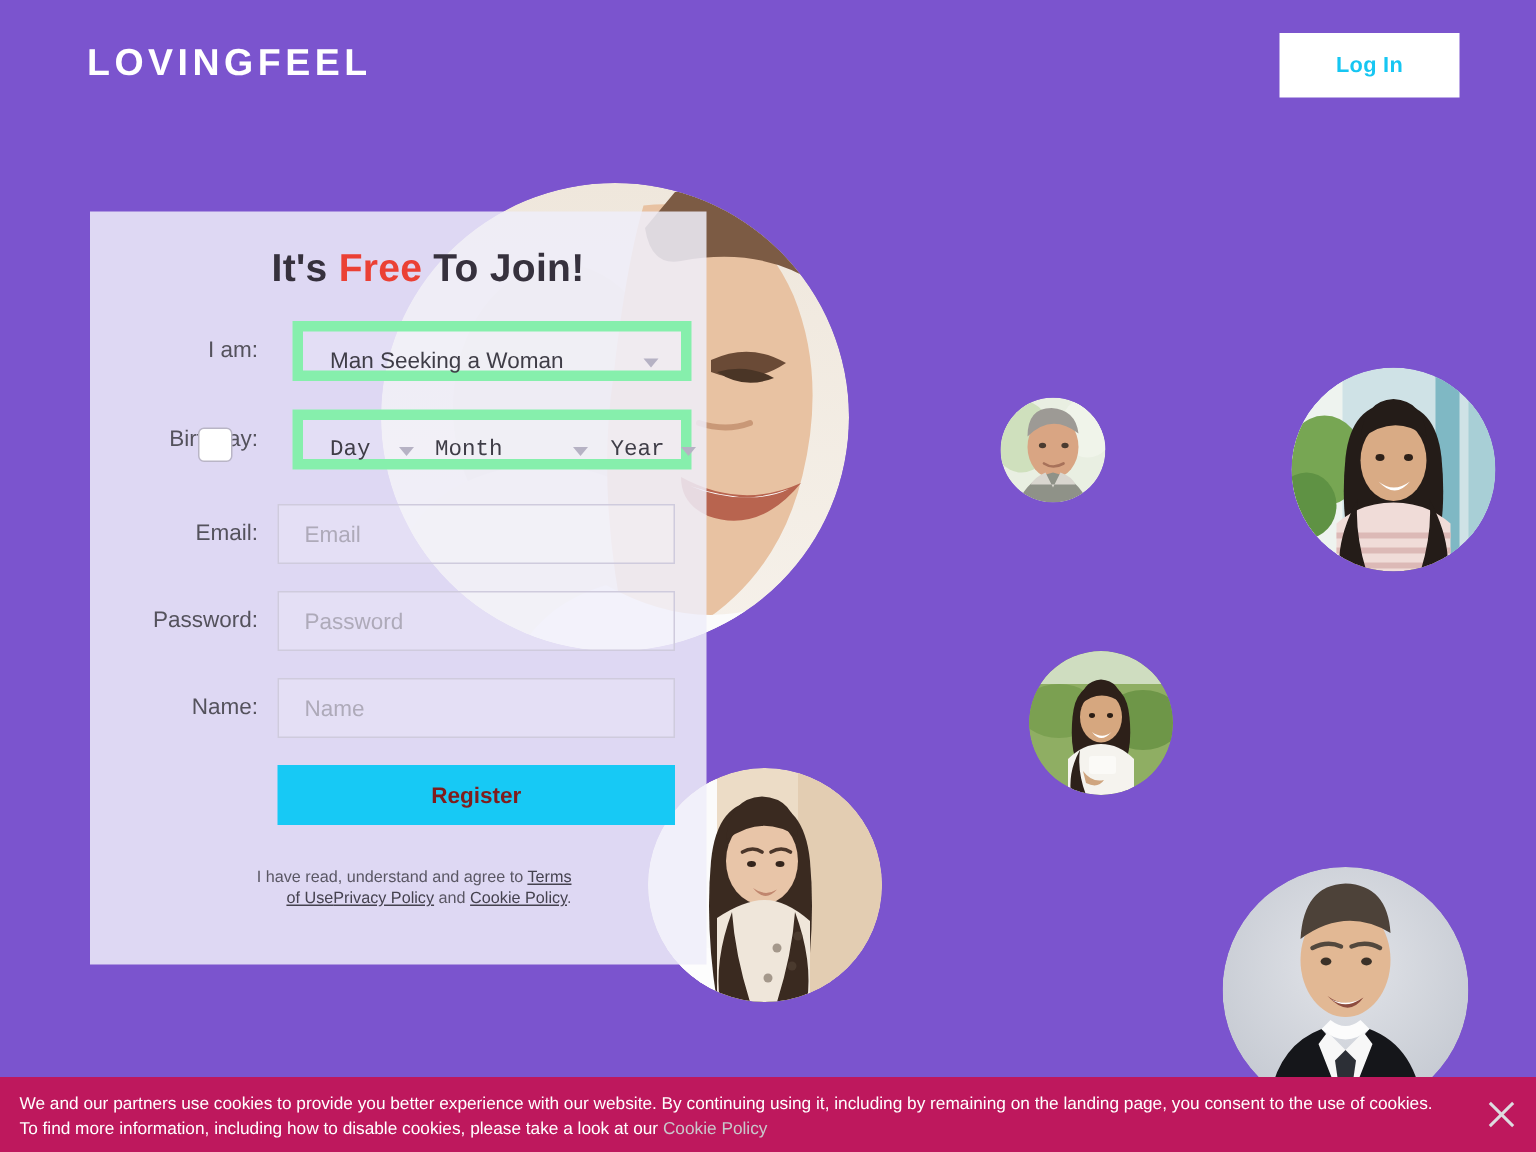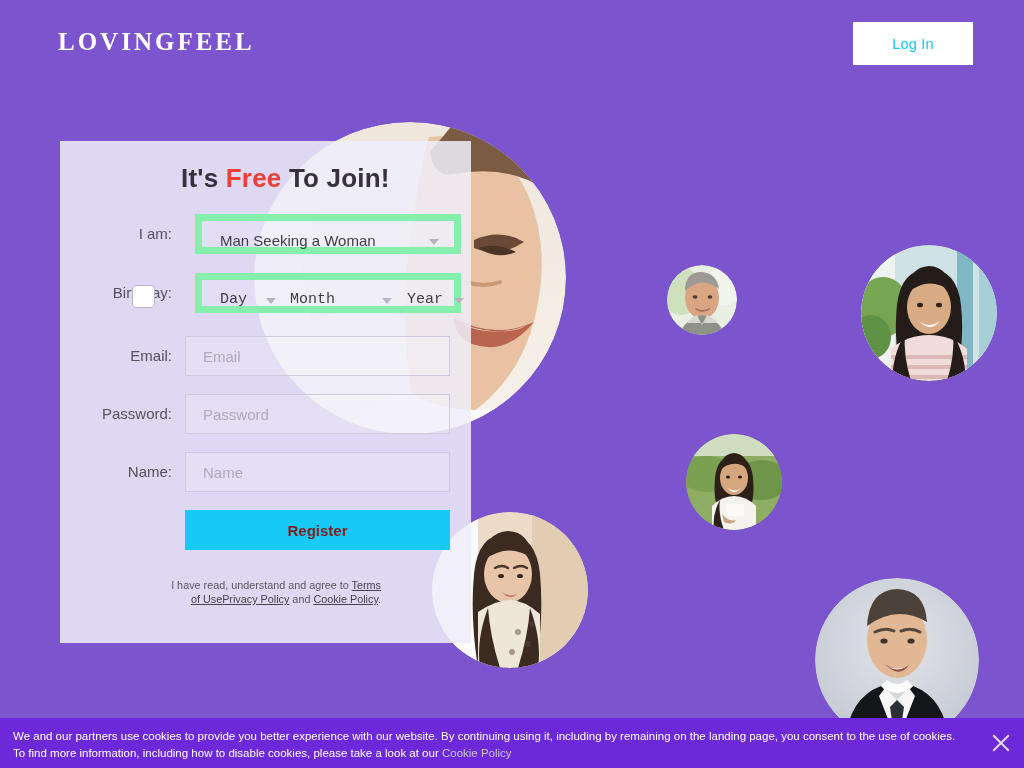--- a/index.html
+++ b/index.html
@@ -34,35 +34,35 @@
   }
 
   #logo {
     position: absolute;
     left: 58px;
     top: 28px;
     color: #ffffff;
     font-size: 25px;
     font-weight: bold;
     letter-spacing: 3.0px;
-    font-family: Liberation Serif, serif;
+    font-family: Liberation Sans, sans-serif;
     white-space: nowrap;
   }
 
   #login-button {
     position: absolute;
     left: 853px;
     top: 22px;
     width: 120px;
     height: 43px;
     background: #ffffff;
     border: none;
     color: #16c6f2;
     font-size: 14.5px;
-    font-weight: normal;
+    font-weight: bold;
     font-family: "Liberation Sans", sans-serif;
     cursor: pointer;
     letter-spacing: 0.2px;
   }
 
   
   .photo-circle {
     position: absolute;
     border-radius: 50%;
     overflow: hidden;
@@ -229,21 +229,21 @@
     cursor: pointer;
   }
 
   
   #cookie-banner {
     position: absolute;
     left: 0;
     bottom: 0;
     width: 1024px;
     height: 50px;
-    background: #6d28d9;
+    background: #be185d;
     z-index: 60;
   }
 
   #cookie-text {
     position: absolute;
     left: 13px;
     top: 10px;
     width: 950px;
     font-size: 11.5px;
     line-height: 16.5px;

